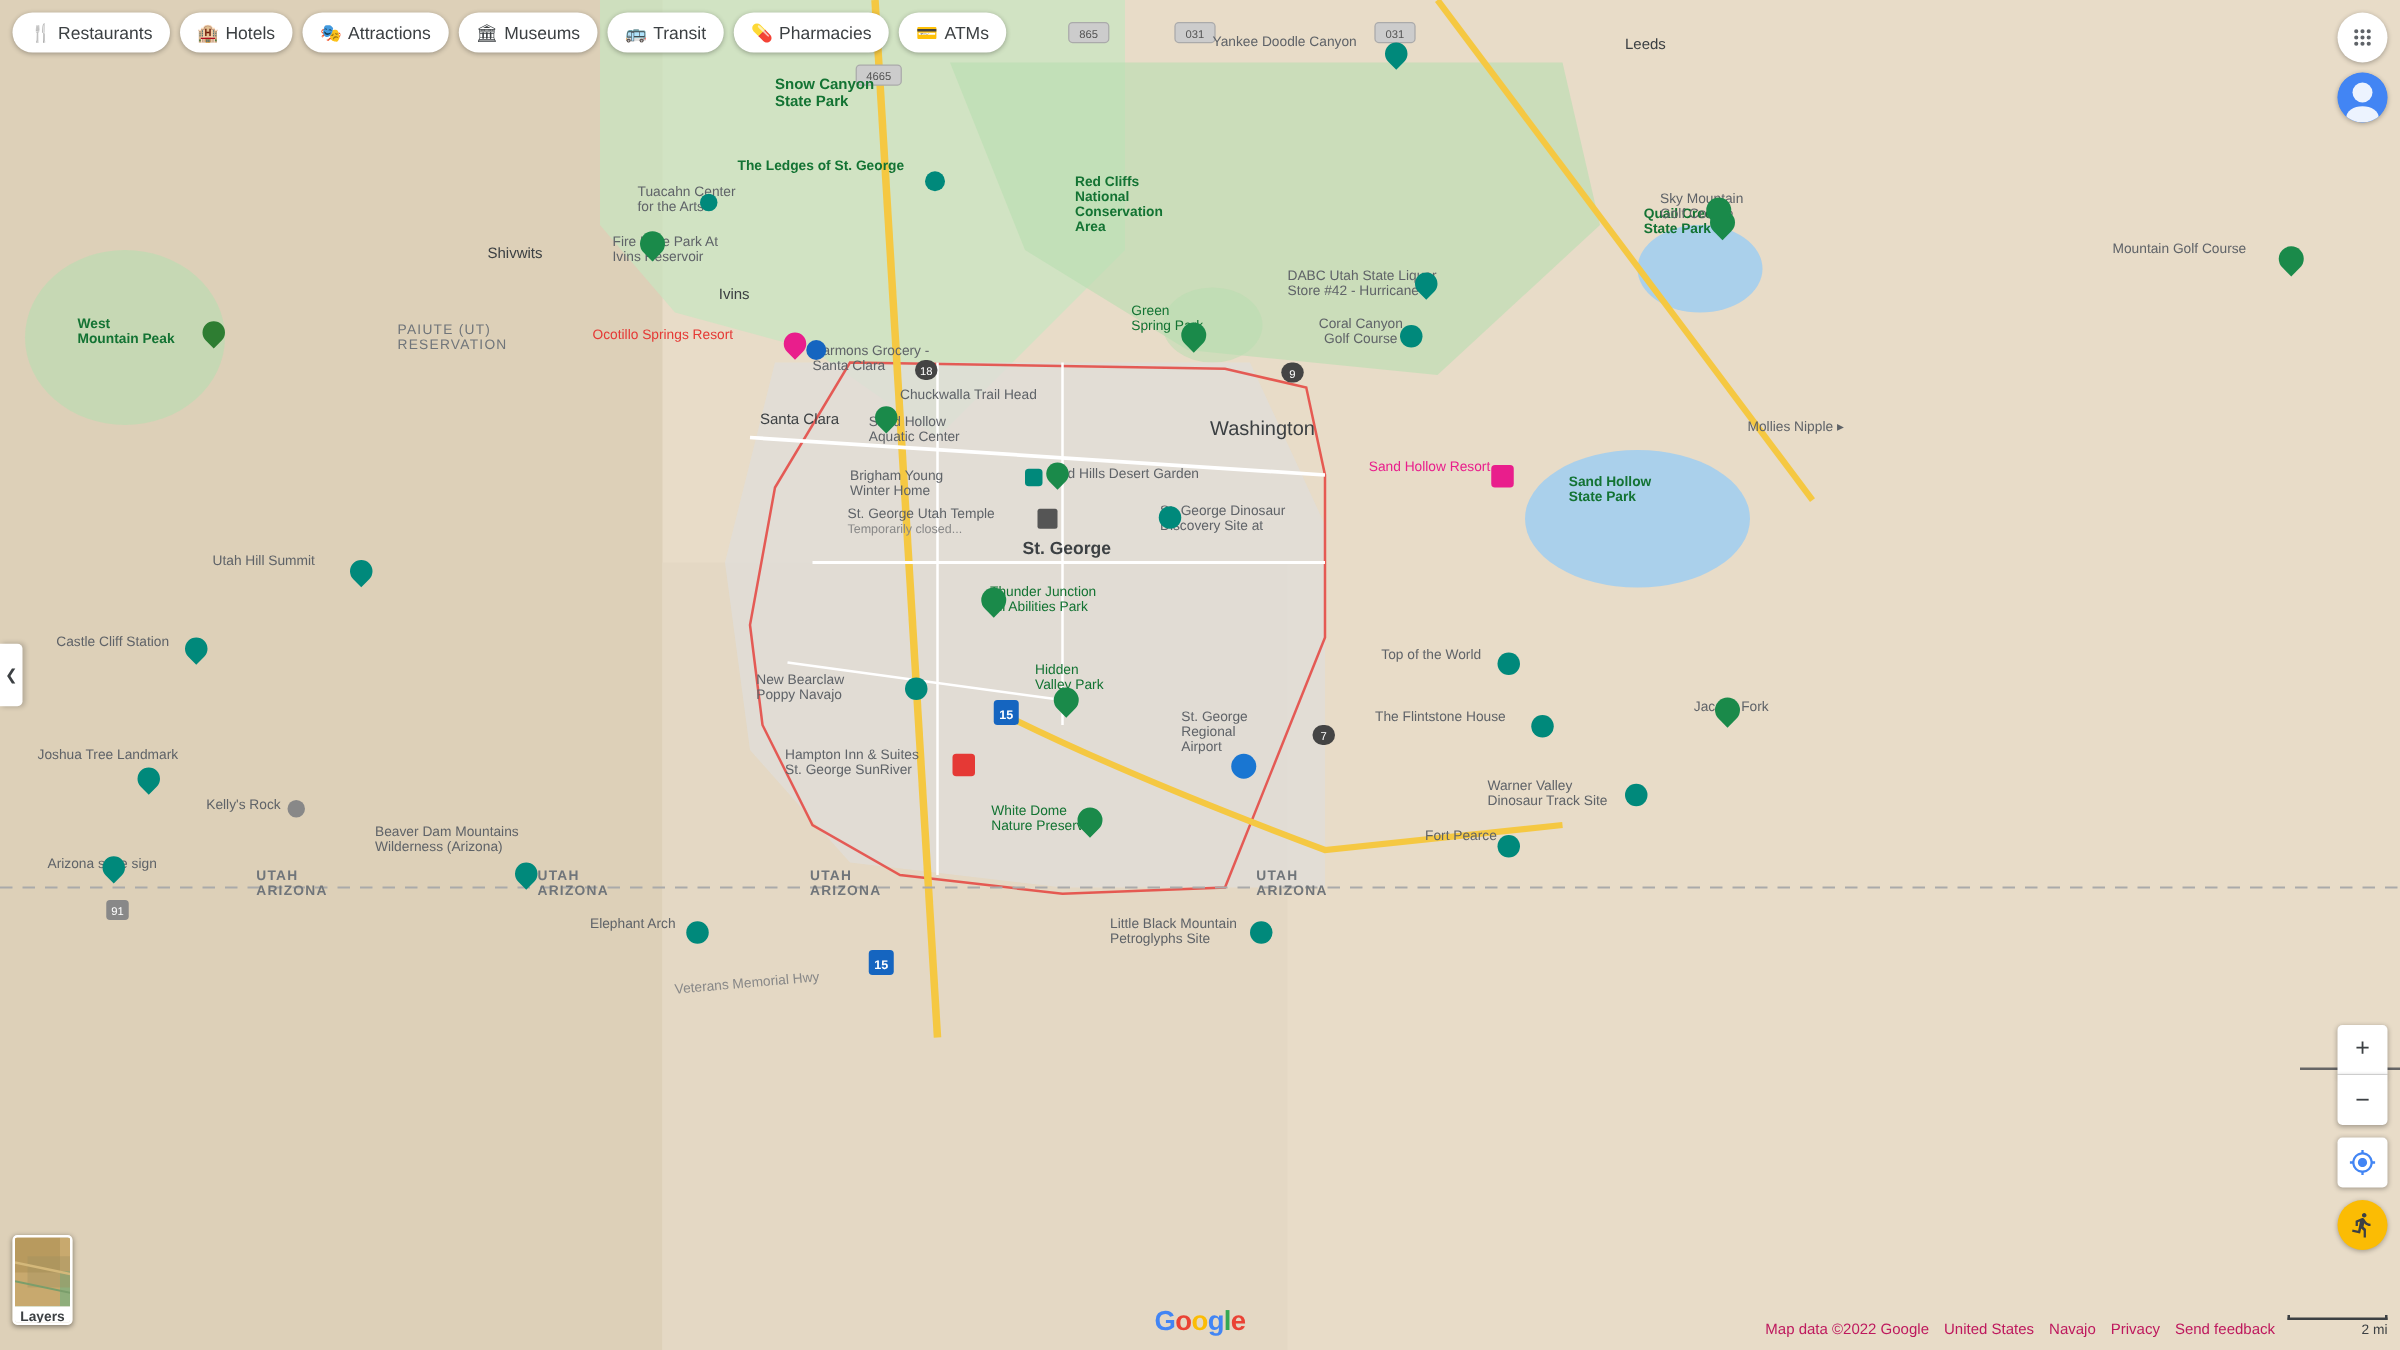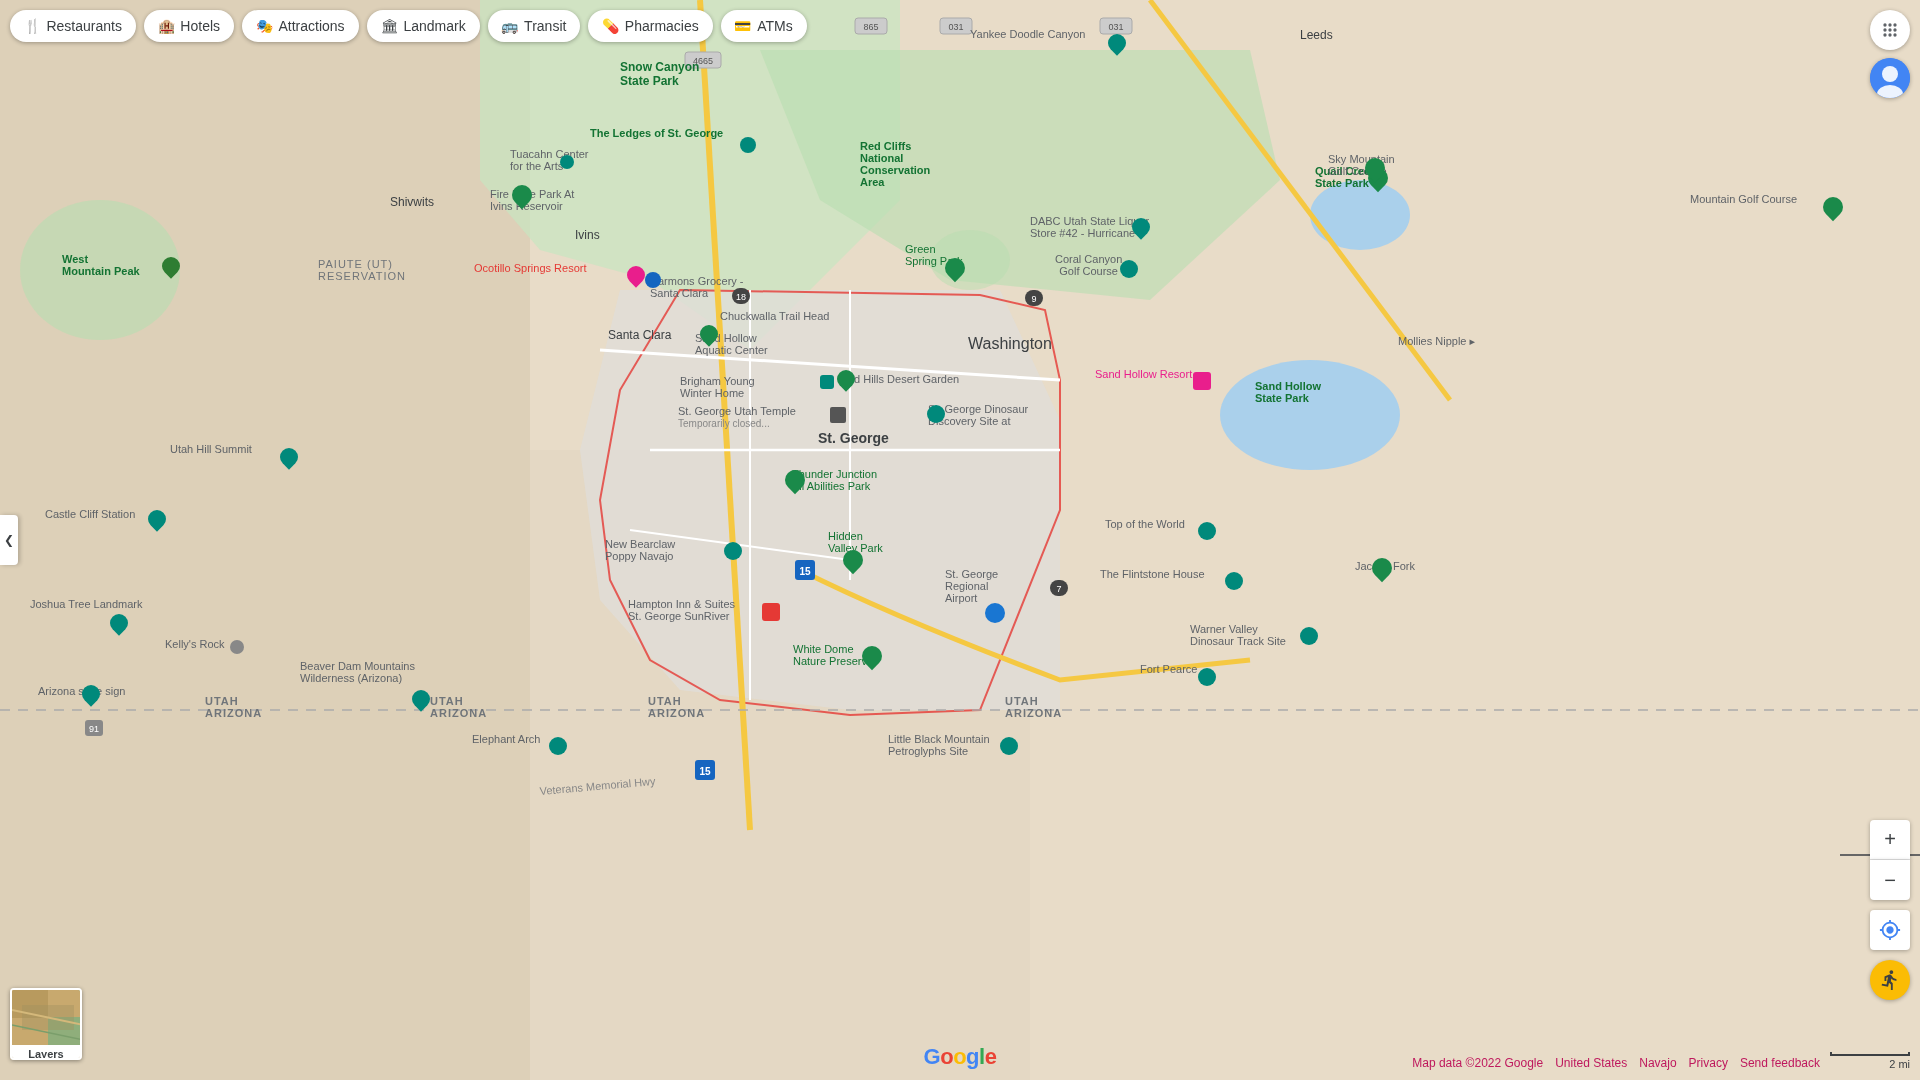--- a/index.html
+++ b/index.html
@@ -49,21 +49,21 @@
 
     .chip-icon {
       font-size: 14px;
     }
 
     
     #layers-btn {
       position: absolute;
       bottom: 20px;
       left: 10px;
-      width: 72px;
+      width: 48px;
       height: 72px;
       border-radius: 4px;
       overflow: hidden;
       cursor: pointer;
       box-shadow: 0 1px 4px rgba(0,0,0,0.4);
       z-index: 100;
       border: 2px solid white;
     }
 
     #layers-thumbnail {
@@ -504,21 +504,21 @@
     <button class="filter-chip">
       <span class="chip-icon">🏨</span>
       <span>Hotels</span>
     </button>
     <button class="filter-chip">
       <span class="chip-icon">🎭</span>
       <span>Attractions</span>
     </button>
     <button class="filter-chip">
       <span class="chip-icon">🏛</span>
-      <span>Landmark</span>
+      <span>Museums</span>
     </button>
     <button class="filter-chip">
       <span class="chip-icon">🚌</span>
       <span>Transit</span>
     </button>
     <button class="filter-chip">
       <span class="chip-icon">💊</span>
       <span>Pharmacies</span>
     </button>
     <button class="filter-chip">

